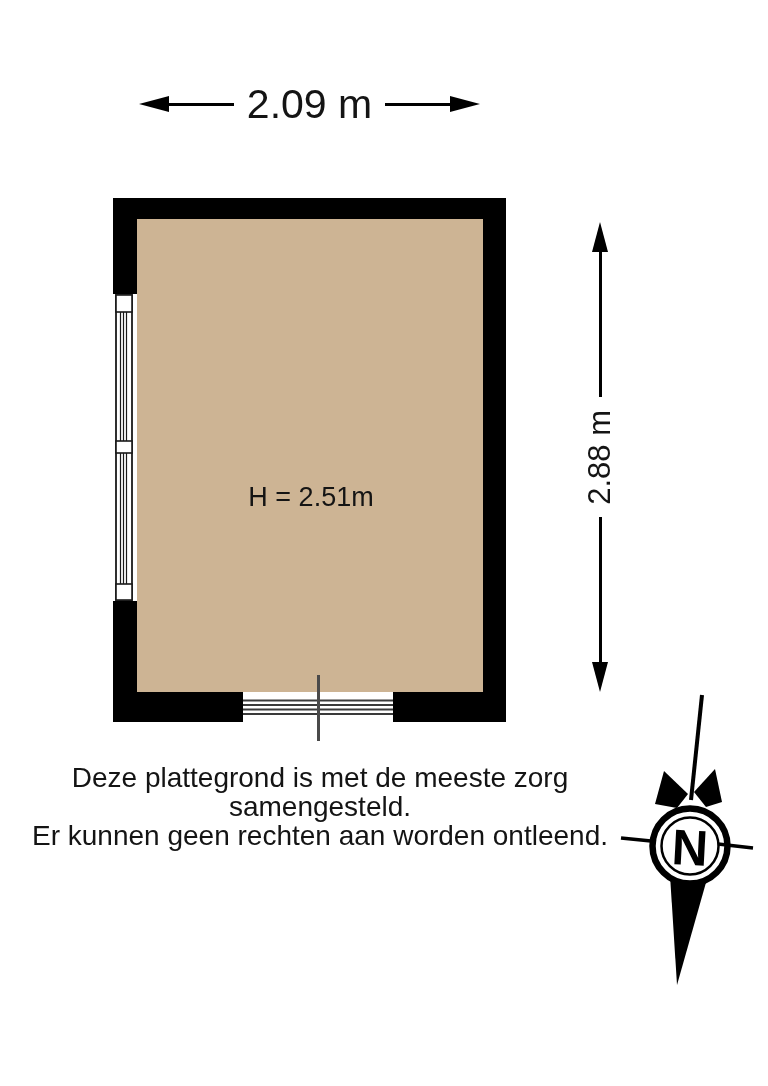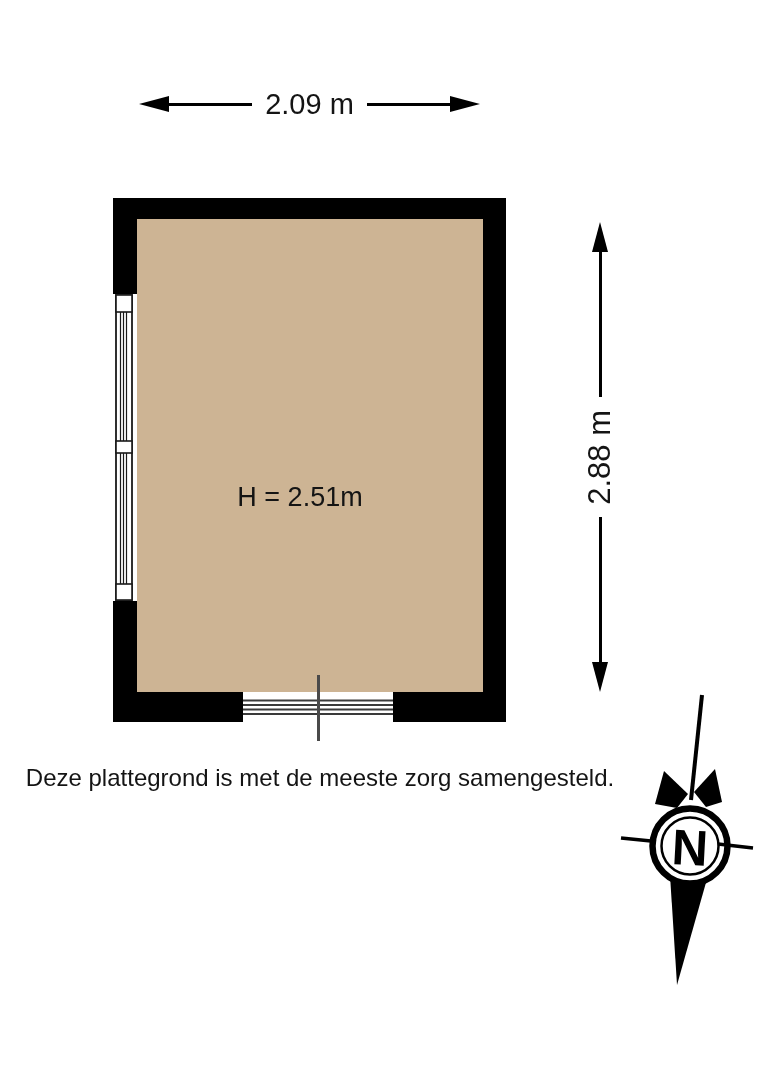--- a/index.html
+++ b/index.html
@@ -28,21 +28,21 @@
     width: 341px; height: 30px;
     display: flex;
     align-items: center;
   }
   .dim-line-h { flex: 1; height: 3px; background: var(--color-wall); }
   .ah { width: 0; height: 0; }
   .ah-left  { border-top: 8px solid transparent; border-bottom: 8px solid transparent; border-right: 30px solid var(--color-wall); }
   .ah-right { border-top: 8px solid transparent; border-bottom: 8px solid transparent; border-left: 30px solid var(--color-wall); }
   .dim-label {
     padding: 0 13px;
-    font-size: 29px;
+    font-size: 41px;
     color: var(--color-text);
     white-space: nowrap;
     line-height: 30px;
   }
 
   
   .walls {
     position: absolute;
     left: 113px; top: 198px;
     width: 393px; height: 524px;
@@ -80,21 +80,21 @@
     left: 310px; top: 460px;
     transform: translate(-50%, -50%);
     font-size: 29px;
     font-weight: 600;
     letter-spacing: 0.5px;
     color: var(--color-text);
     white-space: nowrap;
   }
   .room-height {
     position: absolute;
-    left: 300px; top: 497px;
+    left: 311px; top: 497px;
     transform: translate(-50%, -50%);
     font-size: 27px;
     font-weight: 400;
     color: var(--color-text);
     white-space: nowrap;
   }
 
   
   .dim-right {
     position: absolute;
@@ -115,21 +115,21 @@
     color: var(--color-text);
     white-space: nowrap;
   }
 
   
   .disclaimer {
     position: absolute;
     left: 0; top: 763px;
     width: 640px;
     text-align: center;
-    font-size: 24px;
+    font-size: 28px;
     line-height: 29px;
     color: var(--color-text);
   }
 
   
   .compass {
     position: absolute;
     left: 615px; top: 688px;
     width: 153px; height: 302px;
   }
@@ -186,20 +186,21 @@
   <div class="dim-right">
     <span class="ah ah-up"></span>
     <span class="dim-line-v"></span>
     <span class="dim-label-v">2.88 m</span>
     <span class="dim-line-v"></span>
     <span class="ah ah-down"></span>
   </div>
 
   <div class="disclaimer">
     <div>Deze plattegrond is met de meeste zorg samengesteld.</div>
+    <div>Er kunnen geen rechten aan worden ontleend.</div>
   </div>
 
   <svg class="compass" viewBox="0 0 153 302">
 
     <polygon points="55,187 92,191 62,297" fill="#000000"></polygon>
 
     <line x1="87" y1="7" x2="76" y2="112" stroke="#000000" stroke-width="4"></line>
 
     <polygon points="40,116 49,83 73,106 62,120" fill="#000000"></polygon>
     <polygon points="107,114 100,81 79,104 91,119" fill="#000000"></polygon>

